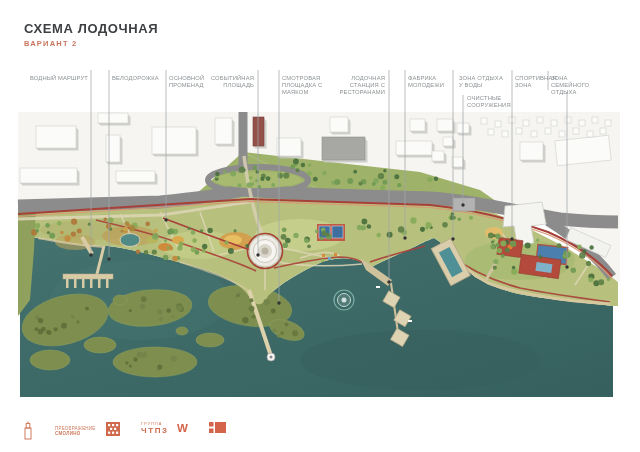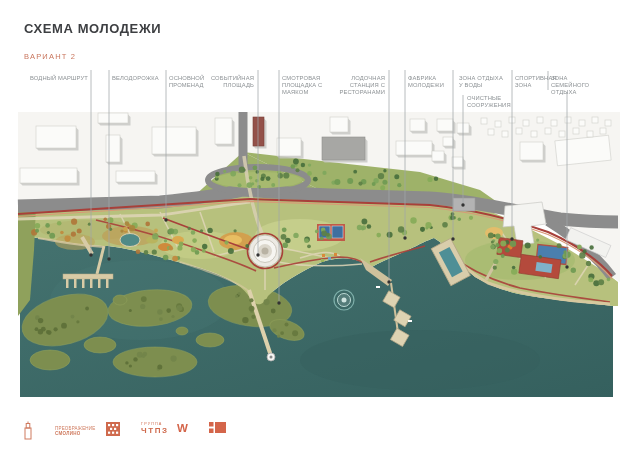--- a/index.html
+++ b/index.html
@@ -1,21 +1,21 @@
 <!DOCTYPE html>
 <html><head>
 <meta charset="utf-8">
 <style>
   html,body{margin:0;padding:0;background:#ffffff;}
   .page{position:relative;width:640px;height:452px;background:#ffffff;overflow:hidden;
         font-family:"Liberation Sans","DejaVu Sans",sans-serif;}
   svg.map{position:absolute;left:0;top:0;width:640px;height:452px;}
   .hdr{position:absolute;left:24px;top:21px;z-index:5;}
   .hdr h1{margin:0;font-size:13px;font-weight:700;letter-spacing:.6px;color:#3d3f42;}
-  .hdr .sub{margin-top:16px;font-size:7.5px;font-weight:400;letter-spacing:1.2px;color:#c9765e;}
+  .hdr .sub{margin-top:3px;font-size:7.5px;font-weight:700;letter-spacing:1.2px;color:#c9765e;}
   .lbl{position:absolute;z-index:5;font-size:5.8px;line-height:7px;letter-spacing:.15px;
        color:#8d9295;text-transform:uppercase;}
   .lbl span{display:block;}
   .la-right{text-align:right;}
   .footer{position:absolute;left:0;top:418px;width:640px;height:30px;z-index:5;color:#cf7a5e;}
   .logo{position:absolute;display:flex;align-items:center;gap:21px;}
   .logo .tcol{display:flex;flex-direction:column;justify-content:center;}
   .l1t1{font-size:4.5px;letter-spacing:.2px;line-height:5.5px;color:#cf7a5e;}
   .l1t2{font-size:4.5px;font-weight:700;letter-spacing:.3px;line-height:5.5px;color:#cf7a5e;}
   .l2t1{font-size:3.8px;letter-spacing:1.1px;line-height:4.8px;color:#cf6a4d;}
@@ -507,21 +507,21 @@
         <circle cx="463" cy="205" r="1.7" fill="#333333" stroke="none"></circle>
         <line x1="512" y1="70" x2="512" y2="239"></line>
         <circle cx="512" cy="239" r="1.7" fill="#333333" stroke="none"></circle>
         <line x1="548" y1="71" x2="548" y2="90"></line>
         <line x1="567" y1="92" x2="567" y2="267"></line>
         <circle cx="567" cy="267" r="1.7" fill="#333333" stroke="none"></circle>
       </g>
   </svg>
 
   <div class="hdr">
-    <h1>СХЕМА МОЛОДЕЖИ</h1>
+    <h1>СХЕМА ЛОДОЧНАЯ</h1>
     <div class="sub">ВАРИАНТ 2</div>
   </div>
 
   <div class="lbl la-right" style="left:28px;top:75px;width:60px">
       <span>ВОДНЫЙ МАРШРУТ</span>
     </div>
   <div class="lbl" style="left:112px;top:75px;width:52px">
       <span>ВЕЛОДОРОЖКА</span>
     </div>
   <div class="lbl" style="left:169px;top:75px;width:40px">

